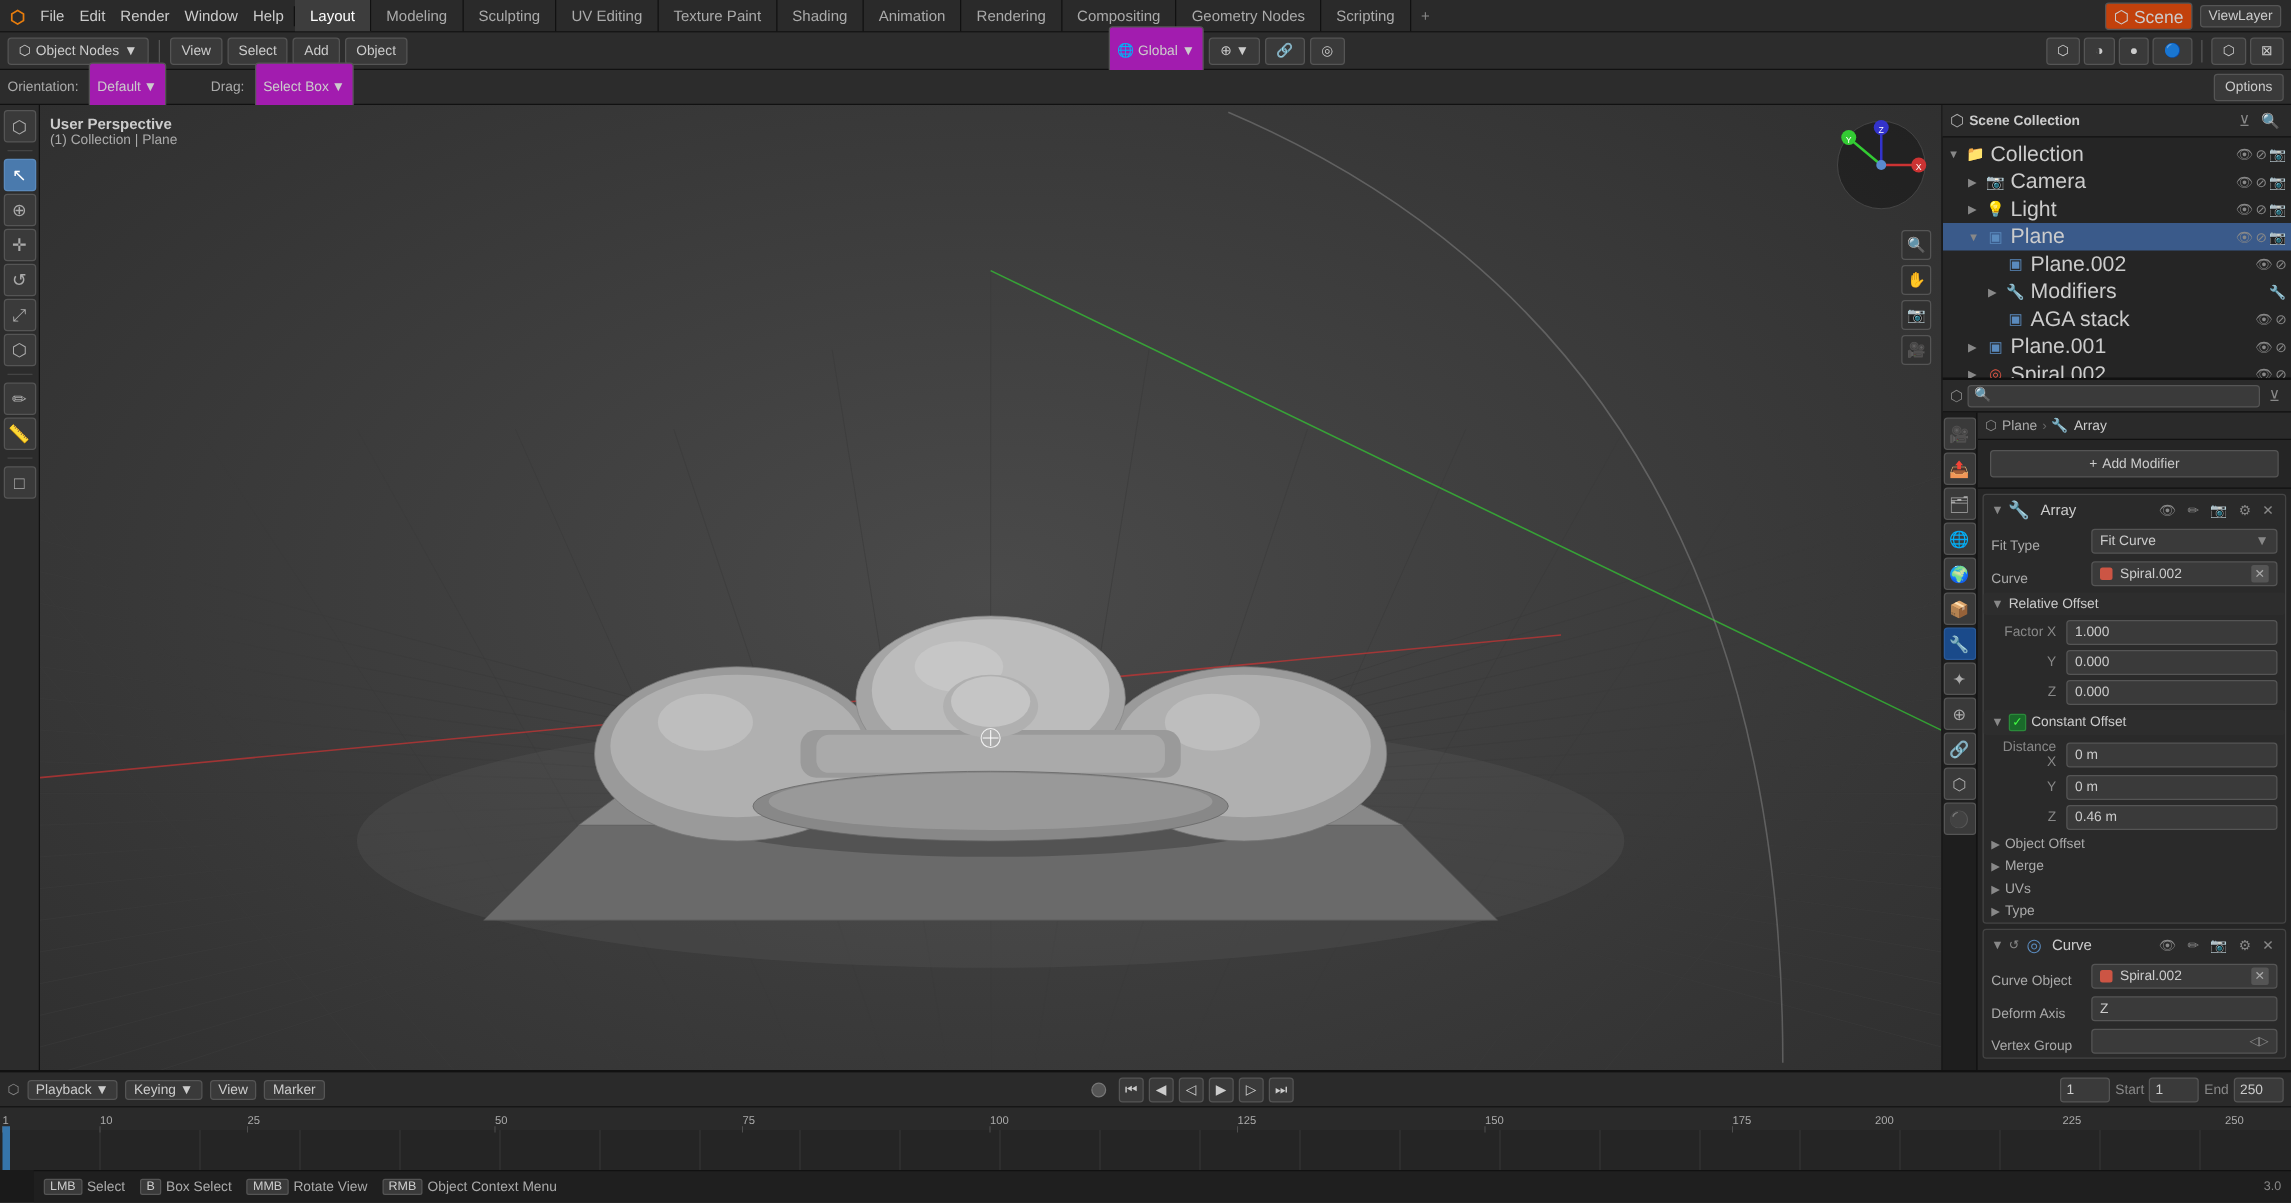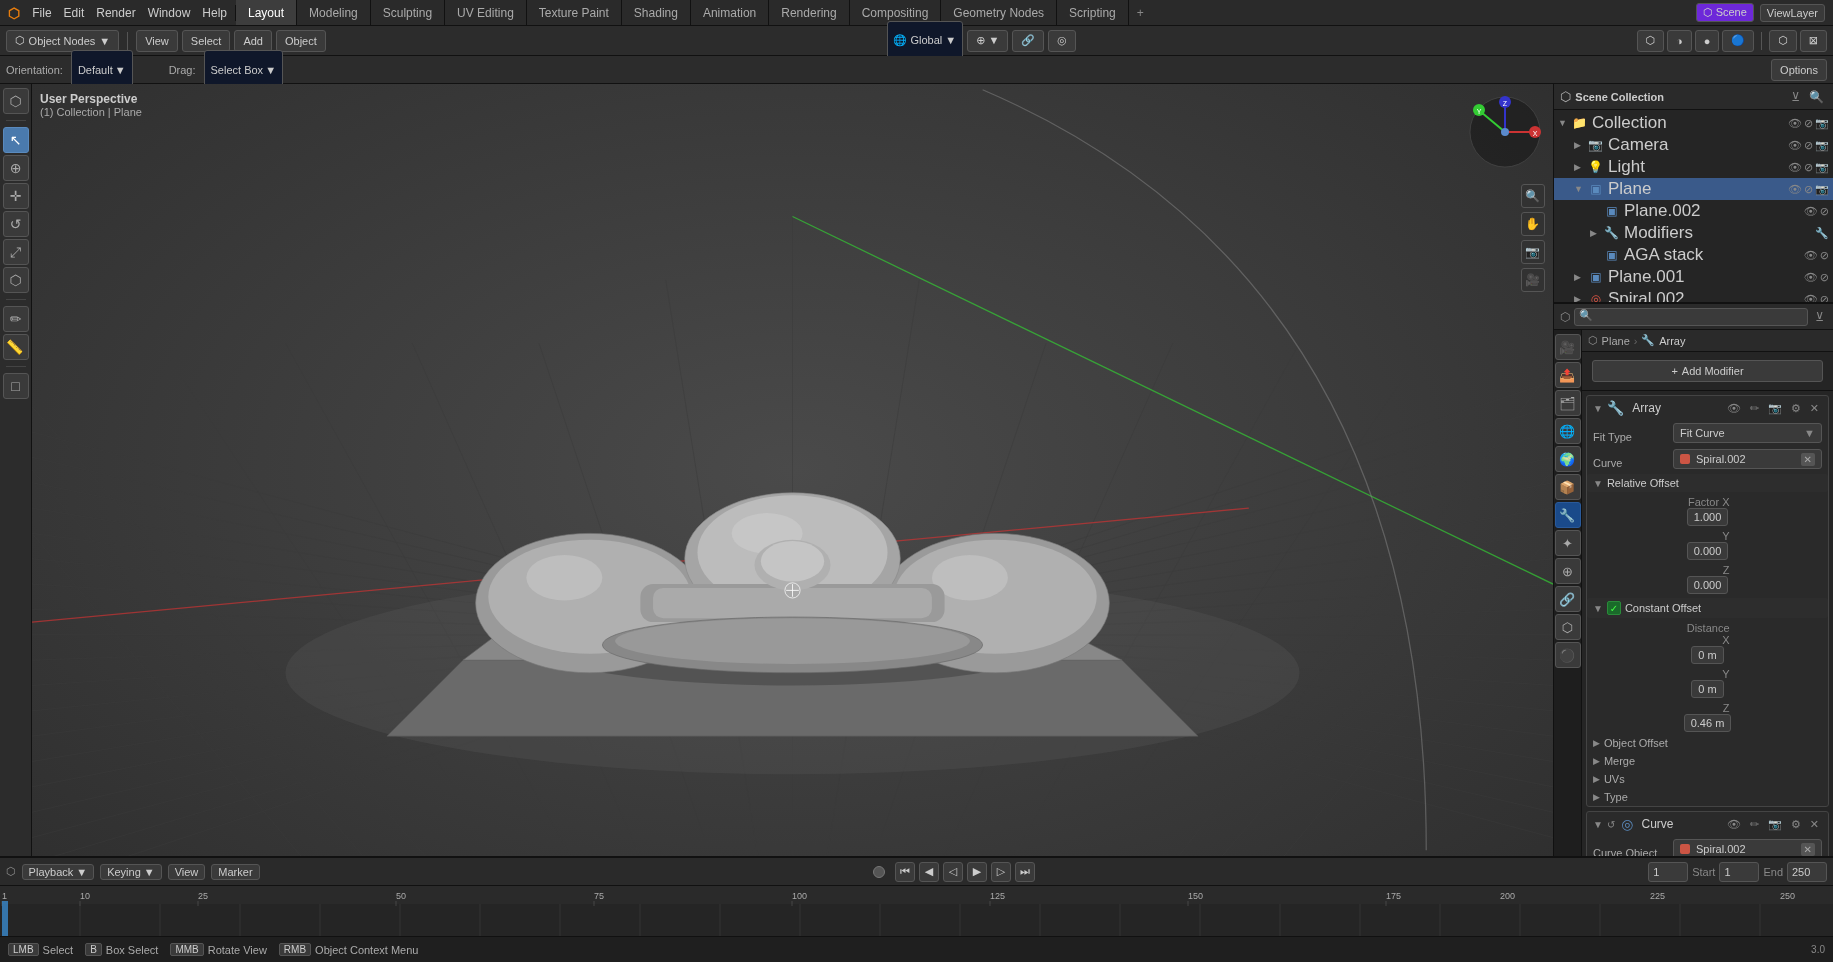--- a/index.html
+++ b/index.html
@@ -67,21 +67,21 @@
       padding: 2px 8px;
       border-radius: 3px;
       cursor: pointer;
       font-size: 11px;
       height: 22px;
       display: flex;
       align-items: center;
       gap: 4px;
     }
     .toolbar-dropdown {
-      background: #0f172a;
+      background: #a21caf;
       border: 1px solid #555;
       color: #ccc;
       padding: 2px 6px;
       border-radius: 3px;
       cursor: pointer;
       font-size: 11px;
       height: 40px;
       display: flex;
       align-items: center;
       gap: 2px;
@@ -385,21 +385,20 @@
       justify-content: center;
       color: #4f4;
       font-size: 10px;
     }
 
     .xyz-row {
       display: flex;
       align-items: center;
       padding: 2px 6px;
       min-height: 22px;
-      flex-direction: column;
     }
     .xyz-label {
       color: #888;
       font-size: 11px;
       width: 60px;
       flex-shrink: 0;
       text-align: right;
       padding-right: 8px;
     }
     .xyz-value {
@@ -458,20 +457,21 @@
     
     .status-bar {
       background: #1f1f1f;
       height: 26px;
       display: flex;
       align-items: center;
       padding: 0 8px;
       border-top: 1px solid #111;
       gap: 12px;
       flex-shrink: 0;
+      margin-left: 27px;
     }
     .status-item {
       display: flex;
       align-items: center;
       gap: 4px;
       color: #aaa;
       font-size: 11px;
     }
     .status-key {
       background: #3a3a3a;
@@ -593,21 +593,21 @@
     <div class="workspace-tab">Texture Paint</div>
     <div class="workspace-tab">Shading</div>
     <div class="workspace-tab">Animation</div>
     <div class="workspace-tab">Rendering</div>
     <div class="workspace-tab">Compositing</div>
     <div class="workspace-tab">Geometry Nodes</div>
     <div class="workspace-tab">Scripting</div>
     <span class="tab-plus">+</span>
   </div>
   <div style="margin-left:auto;display:flex;align-items:center;gap:6px;padding-right:8px;">
-    <span style="color:#ccc;font-size:11px;background:#6d28d9;border:1px solid #555;padding:2px 6px;border-radius:3px;">⬡ Scene</span>
+    <span style="color:#ccc;font-size:14px;background:#c2410c;border:1px solid #555;padding:2px 6px;border-radius:3px;">⬡ Scene</span>
     <span style="color:#ccc;font-size:11px;background:#3a3a3a;border:1px solid #555;padding:2px 6px;border-radius:3px;">ViewLayer</span>
   </div>
 </div>
 
 <div class="toolbar-row">
   <div class="toolbar-btn">
     <span>⬡</span>
     <span>Object Nodes</span>
     <span>▼</span>
   </div>

